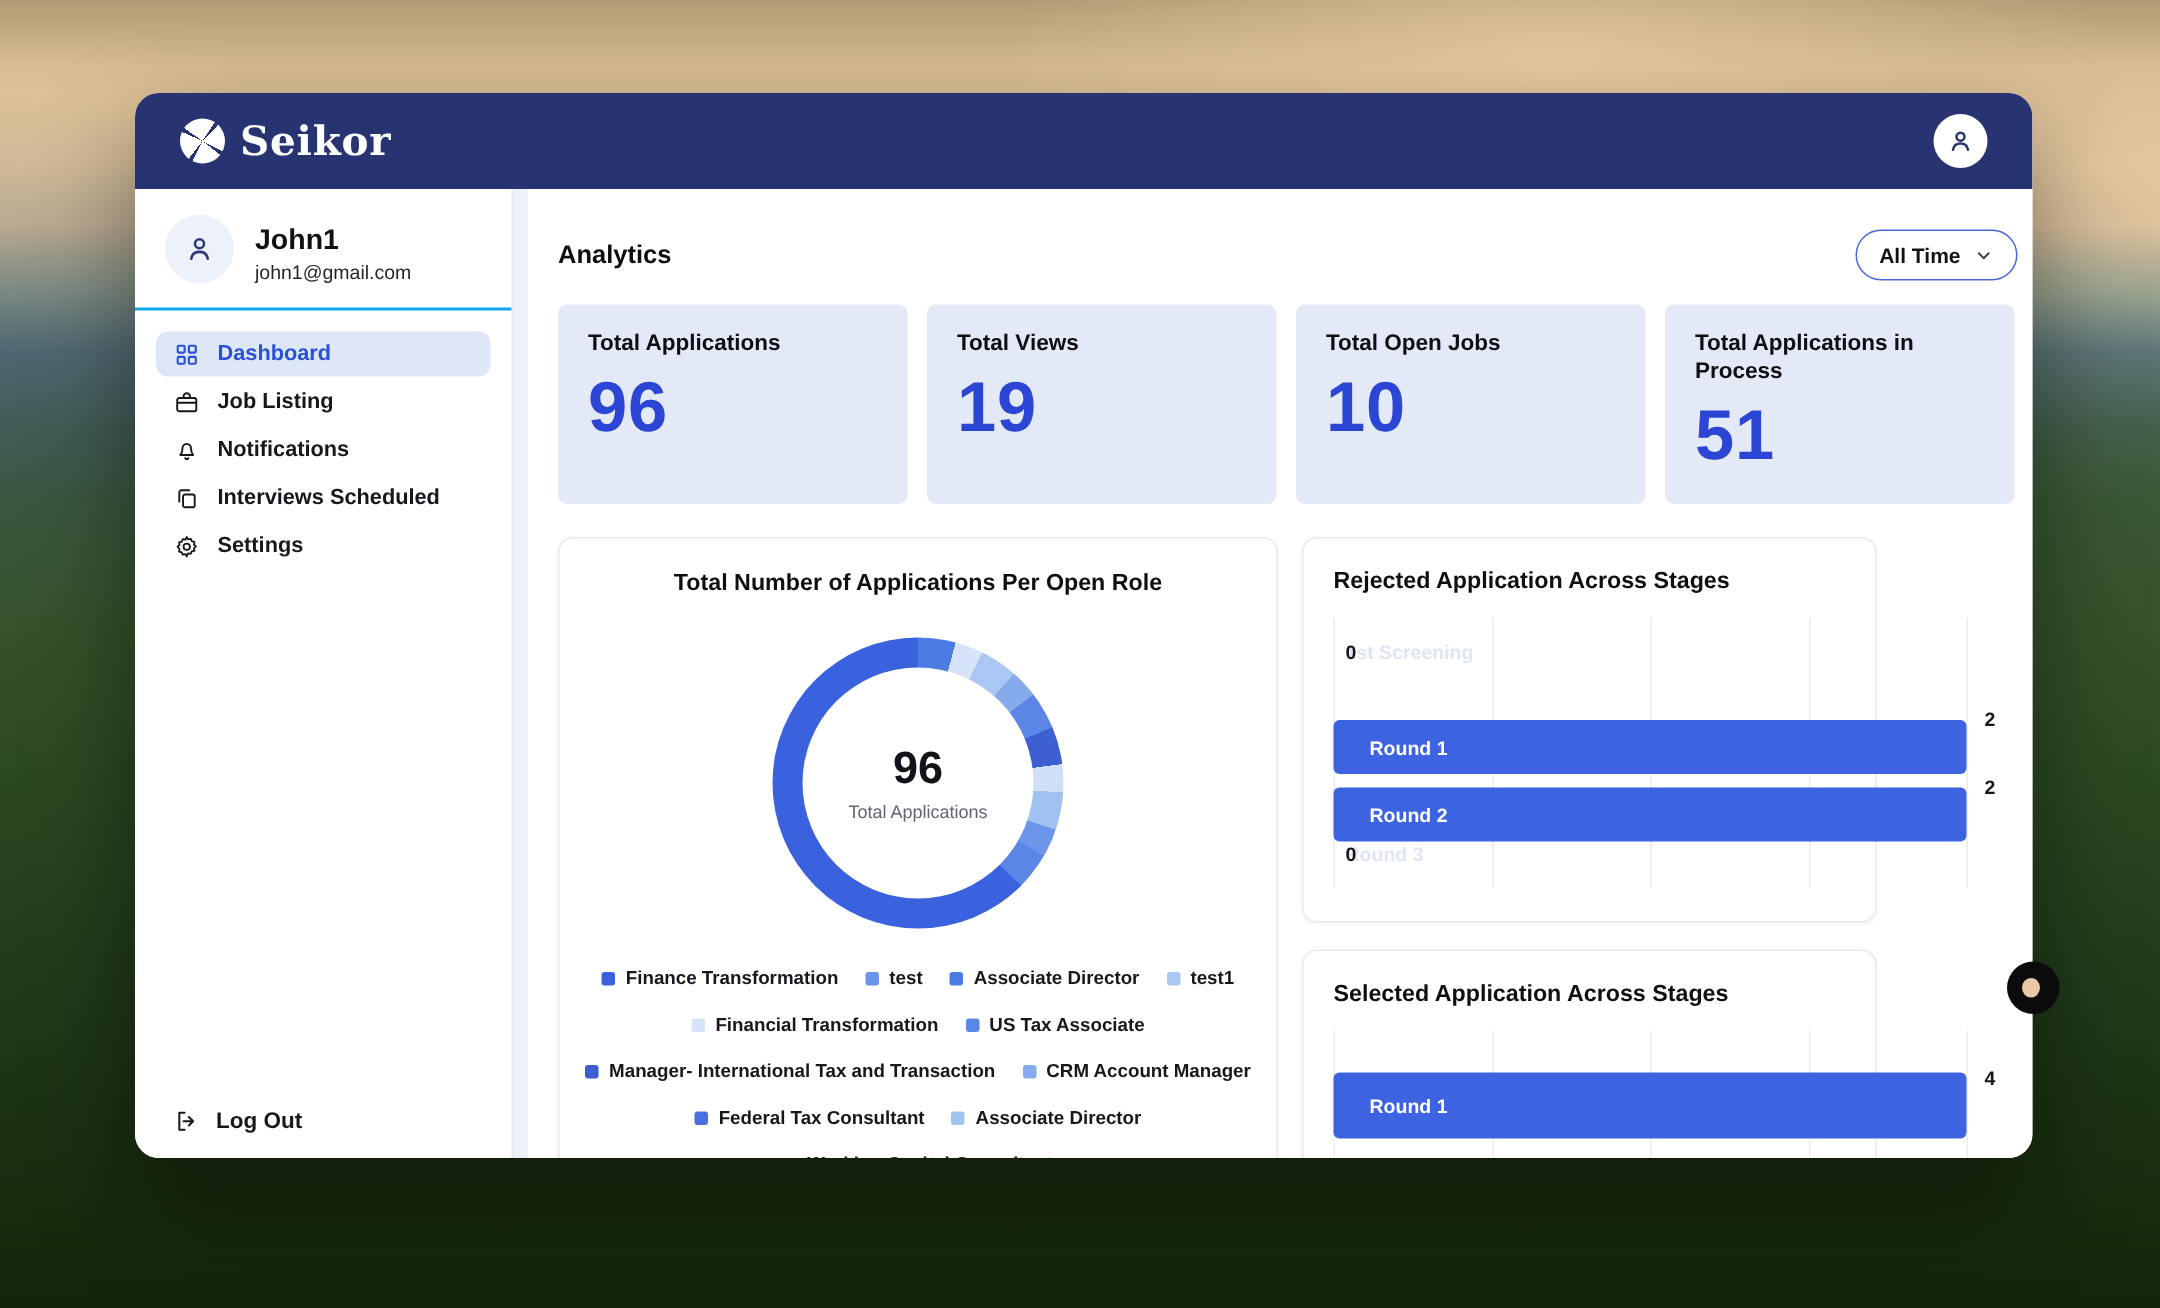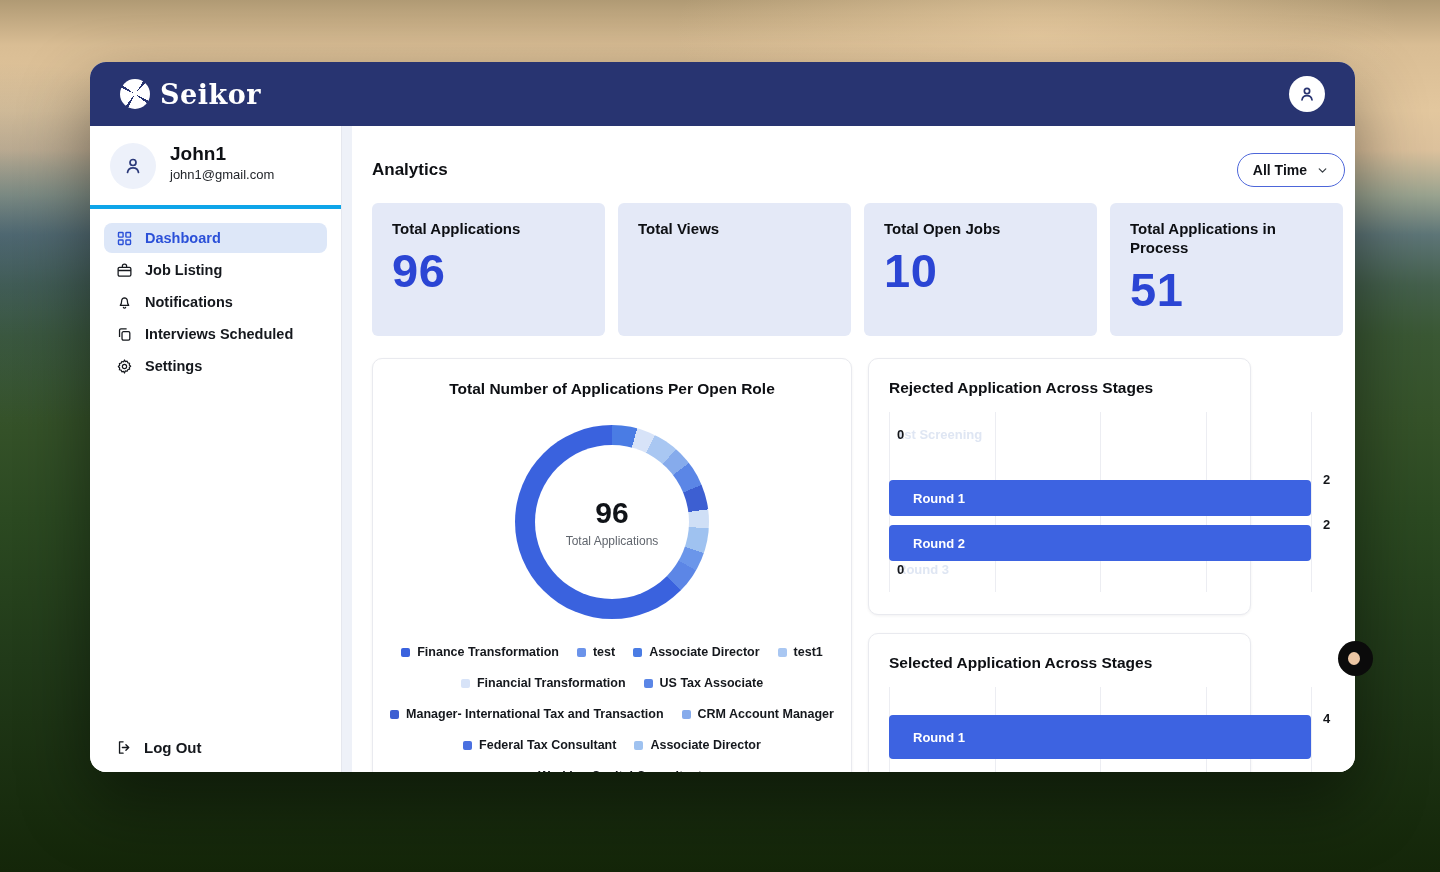--- a/index.html
+++ b/index.html
@@ -35,21 +35,21 @@
       #fff 183deg 262deg, #283471 262deg 273deg,
       #fff 273deg 349deg, #283471 349deg 360deg);
   }
   .brand-text { font-family:"DejaVu Serif", serif; font-weight:700; font-size:27px; color:#fff; letter-spacing:.5px; }
   .nav-avatar { width:36px; height:36px; border-radius:50%; background:#fff; display:flex; align-items:center; justify-content:center; cursor:pointer; }
 
   .body-row { display:flex; height:646px; }
 
   
   .sidebar { position:relative; width:252px; background:#fff; border-right:1px solid #e5e7ee; flex:none; }
-  .profile { display:flex; align-items:flex-start; gap:14px; padding:17px 20px 16px 20px; border-bottom:4px solid #0ea5e9; }
+  .profile { display:flex; align-items:flex-end; gap:14px; padding:17px 20px 16px 20px; border-bottom:2px solid #0ea5e9; }
   .profile-avatar { width:46px; height:46px; border-radius:50%; background:#edf1fa; display:flex; align-items:center; justify-content:center; flex:none; }
   .profile-name { font-size:19px; font-weight:700; color:#0f1115; }
   .profile-email { font-size:13px; color:#23262b; margin-top:2px; }
   .menu { margin-top:14px; display:flex; flex-direction:column; gap:2px; }
   .menu-item { display:flex; align-items:center; gap:12px; height:30px; padding-left:26px; font-size:14.5px; font-weight:600; color:#15181d; cursor:pointer; }
   .menu-item.active { margin:0 14px; padding-left:12px; background:#dde7f8; border-radius:8px; color:#2b50d8; }
   .menu-item svg { flex:none; }
   .logout { position:absolute; left:26px; bottom:16px; display:flex; align-items:flex-start; gap:11px; font-size:15px; font-weight:600; color:#15181d; cursor:pointer; }
 
   .gutter { width:10px; background:#eef1f8; flex:none; }
@@ -202,20 +202,21 @@
         </div>
       </div>
 
       <div class="stats-row">
         <div class="stat-card">
           <div class="stat-label">Total Applications</div>
           <div class="stat-value">96</div>
         </div>
         <div class="stat-card">
           <div class="stat-label">Total Views</div>
+          <div class="stat-value">19</div>
         </div>
         <div class="stat-card">
           <div class="stat-label">Total Open Jobs</div>
           <div class="stat-value">10</div>
         </div>
         <div class="stat-card">
           <div class="stat-label">Total Applications in Process</div>
           <div class="stat-value">51</div>
         </div>
       </div>

